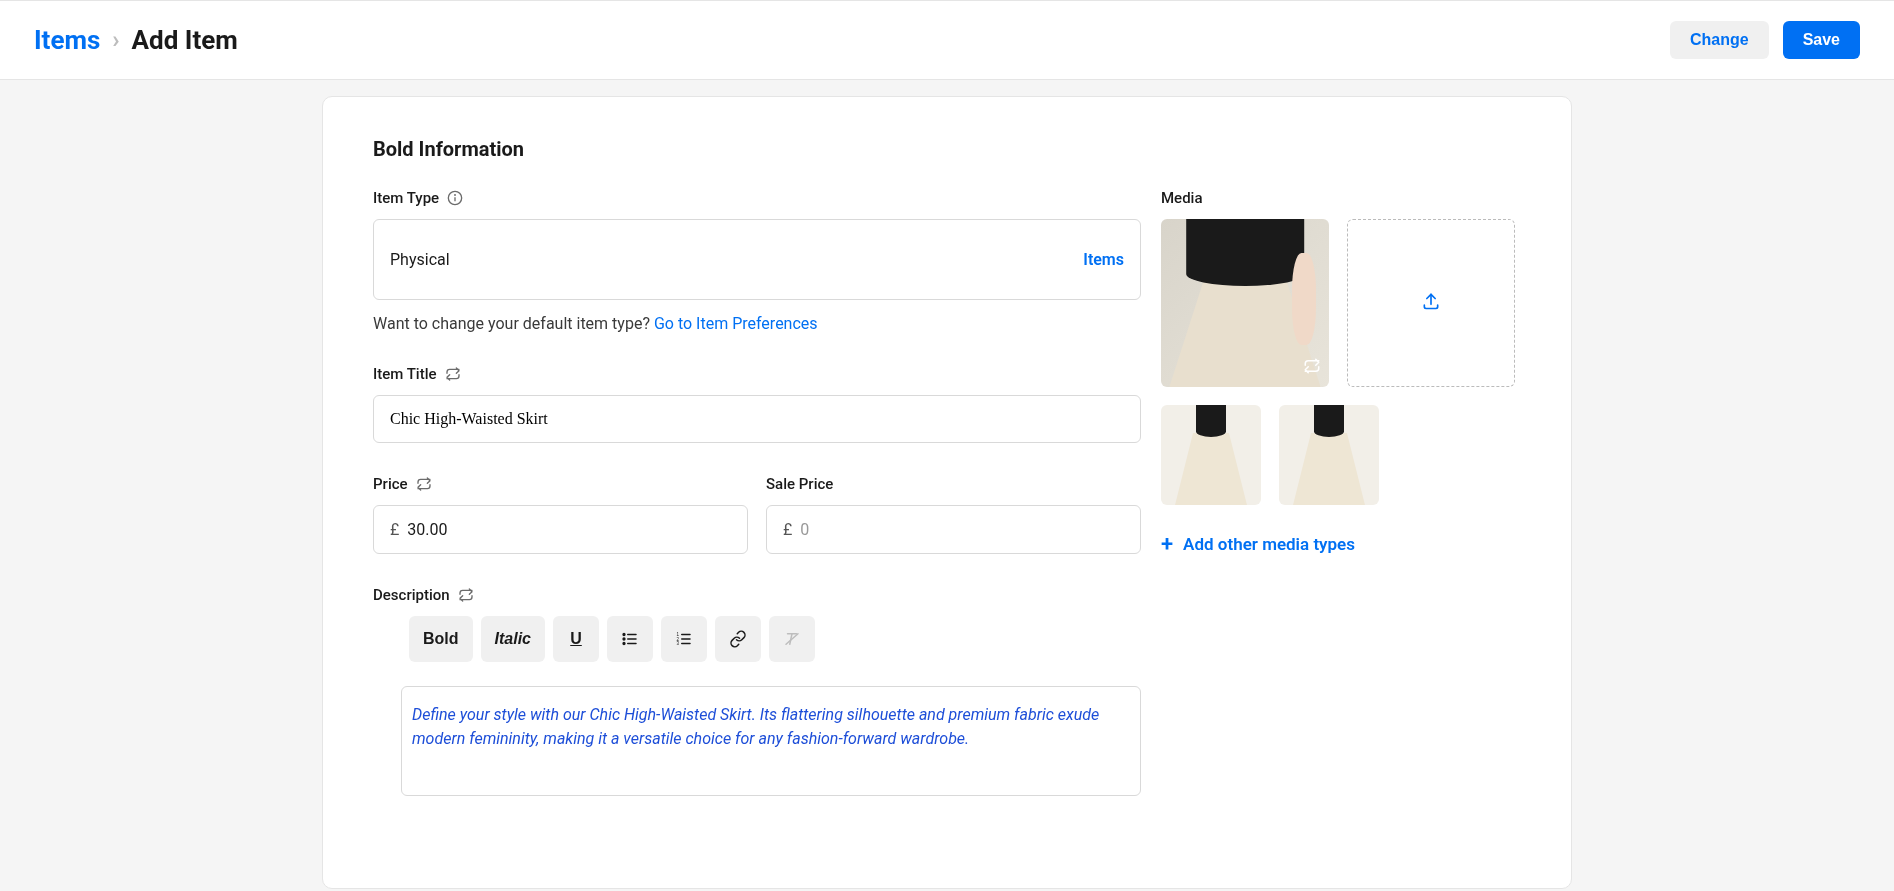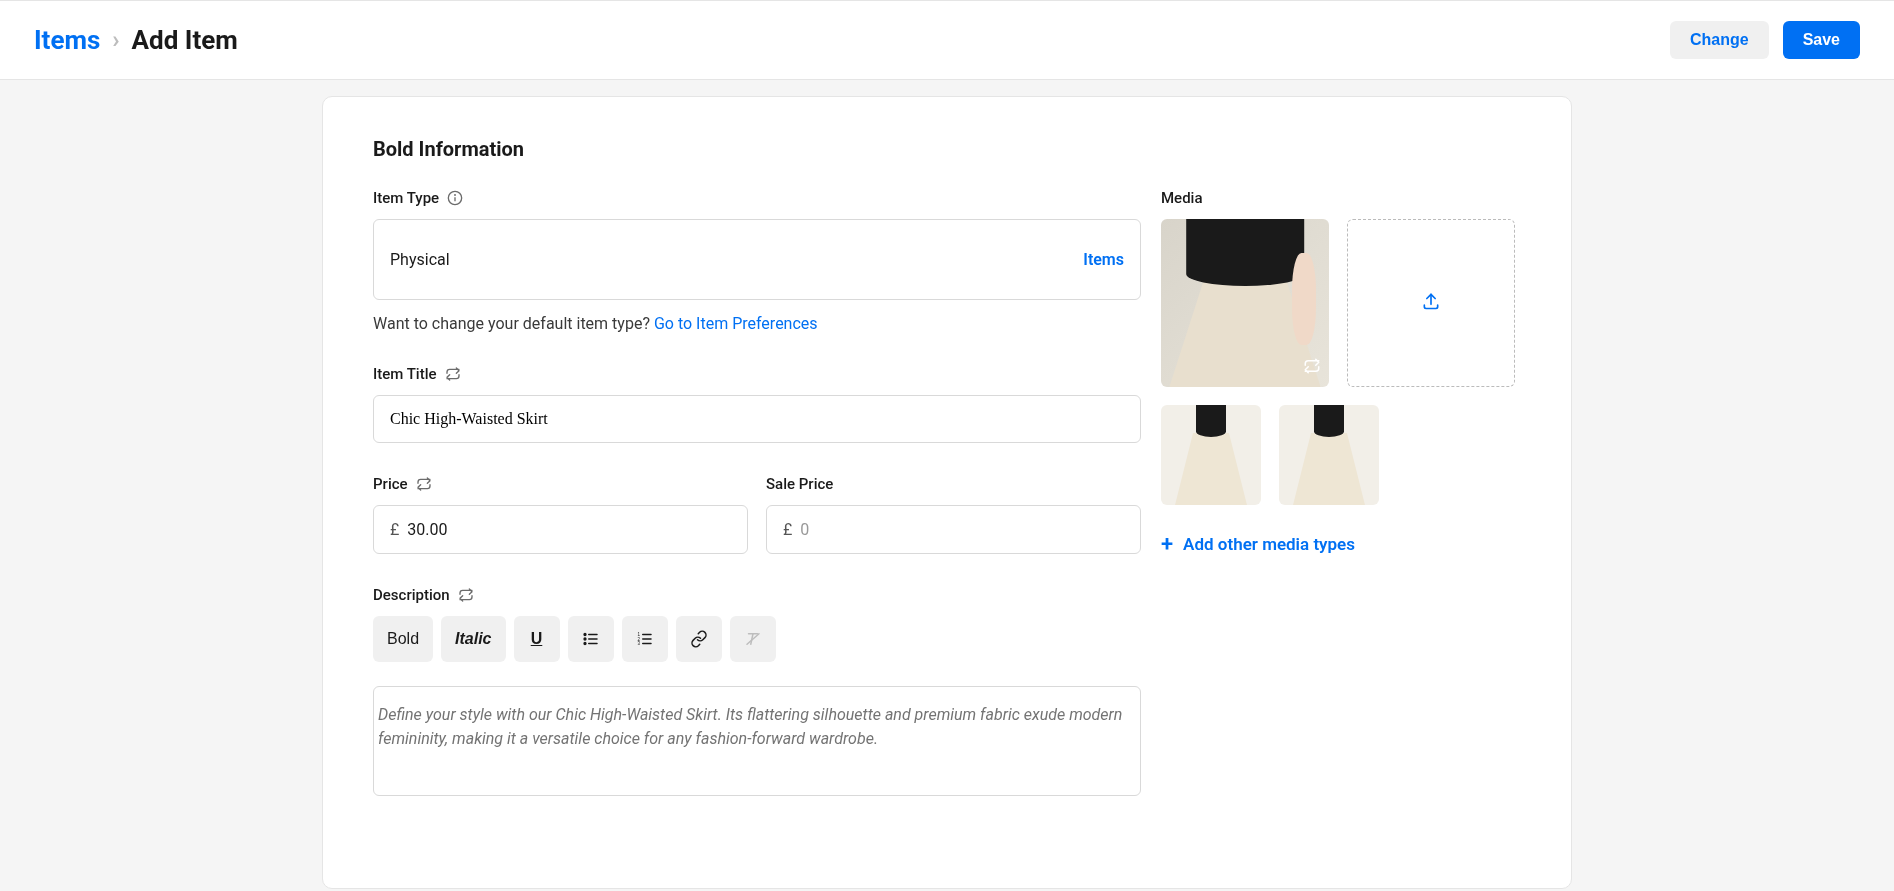--- a/index.html
+++ b/index.html
@@ -186,46 +186,48 @@
       min-width: 46px;
       height: 46px;
       display: flex;
       align-items: center;
       justify-content: center;
       cursor: pointer;
       font-size: 16px;
       color: #1a1a1a;
     }
     .tool-btn.bold-btn {
-      font-weight: 400;
+      font-weight: 700;
       padding: 0 14px;
       min-width: 0;
+      margin-left: 36px;
     }
     .tool-btn.italic-btn {
       font-style: italic;
       font-weight: 600;
       padding: 0 14px;
       min-width: 0;
     }
     .tool-btn svg {
       width: 18px;
       height: 18px;
     }
     .tool-btn.disabled {
       color: #bdbdbd;
     }
     .description-box {
       border: 1px solid #d9d9d9;
       border-radius: 6px;
-      padding: 16px 4px;
+      padding: 16px 10px;
       font-size: 16px;
       font-style: italic;
-      color: #737373;
+      color: #1d4ed8;
       line-height: 1.5;
       min-height: 110px;
+      margin-left: 28px;
     }
     .media-label {
       font-size: 15px;
       font-weight: 500;
       margin-bottom: 12px;
     }
     .media-main-row {
       display: flex;
       gap: 18px;
       margin-bottom: 18px;

